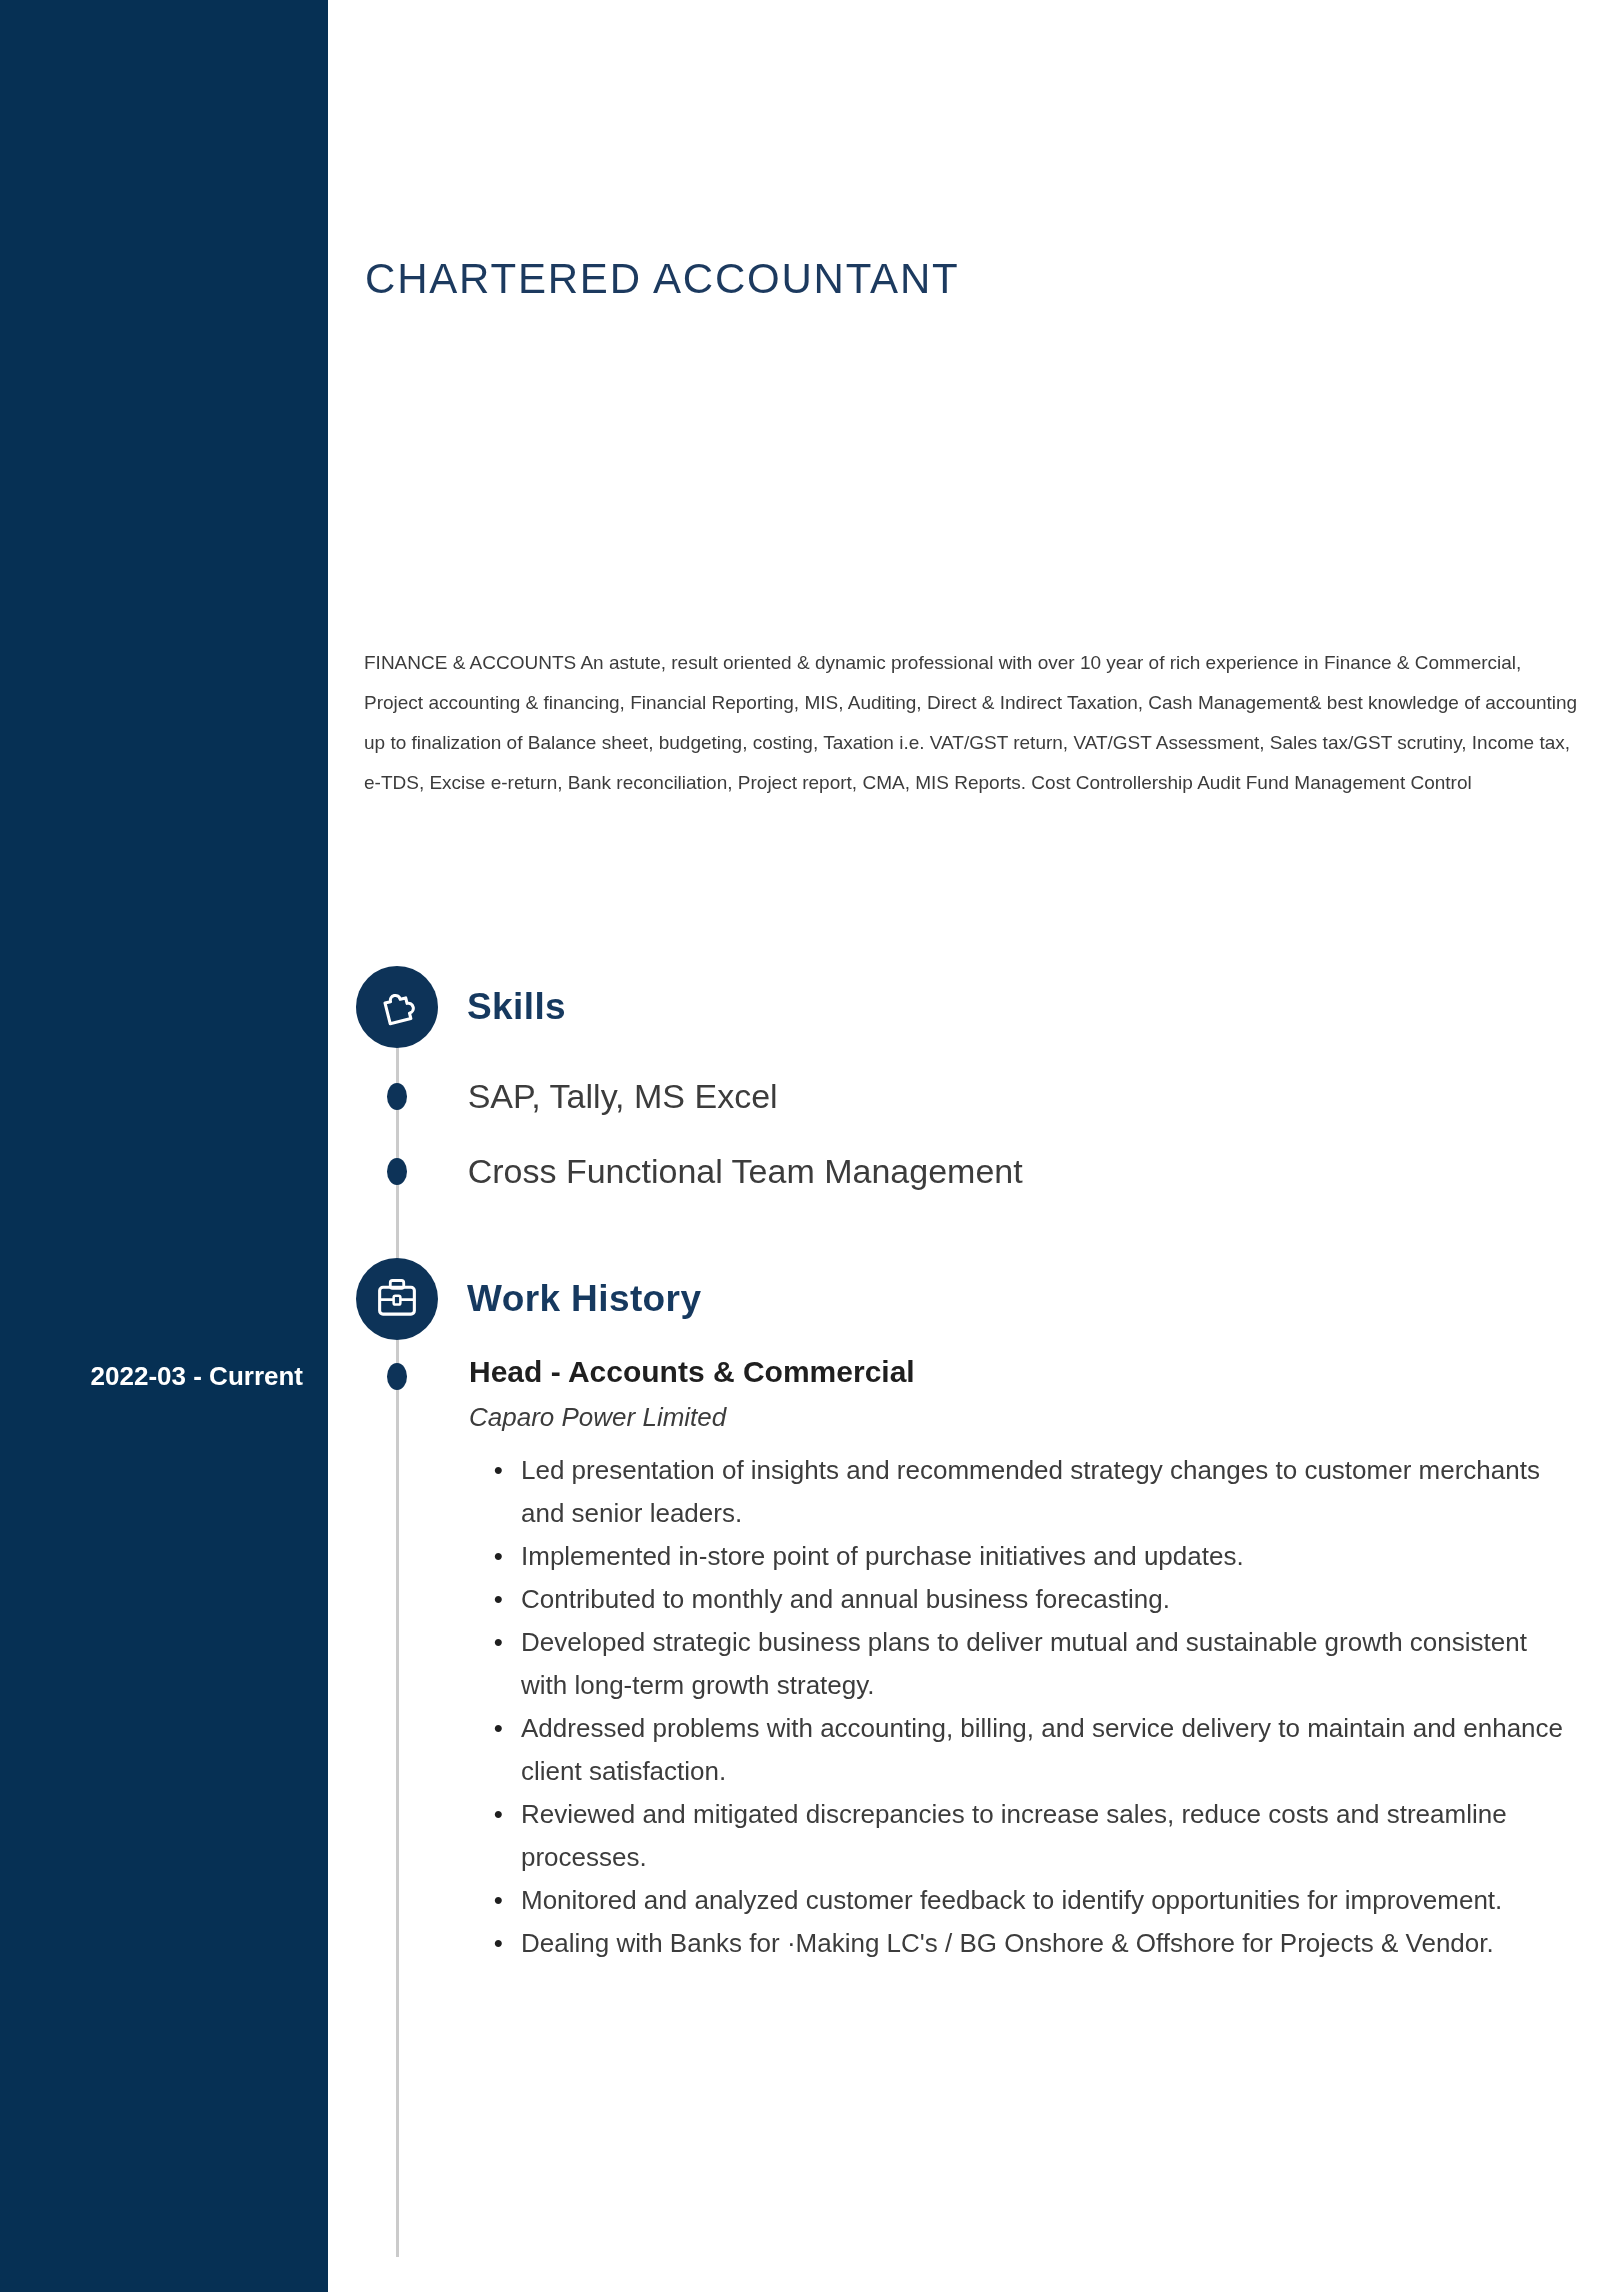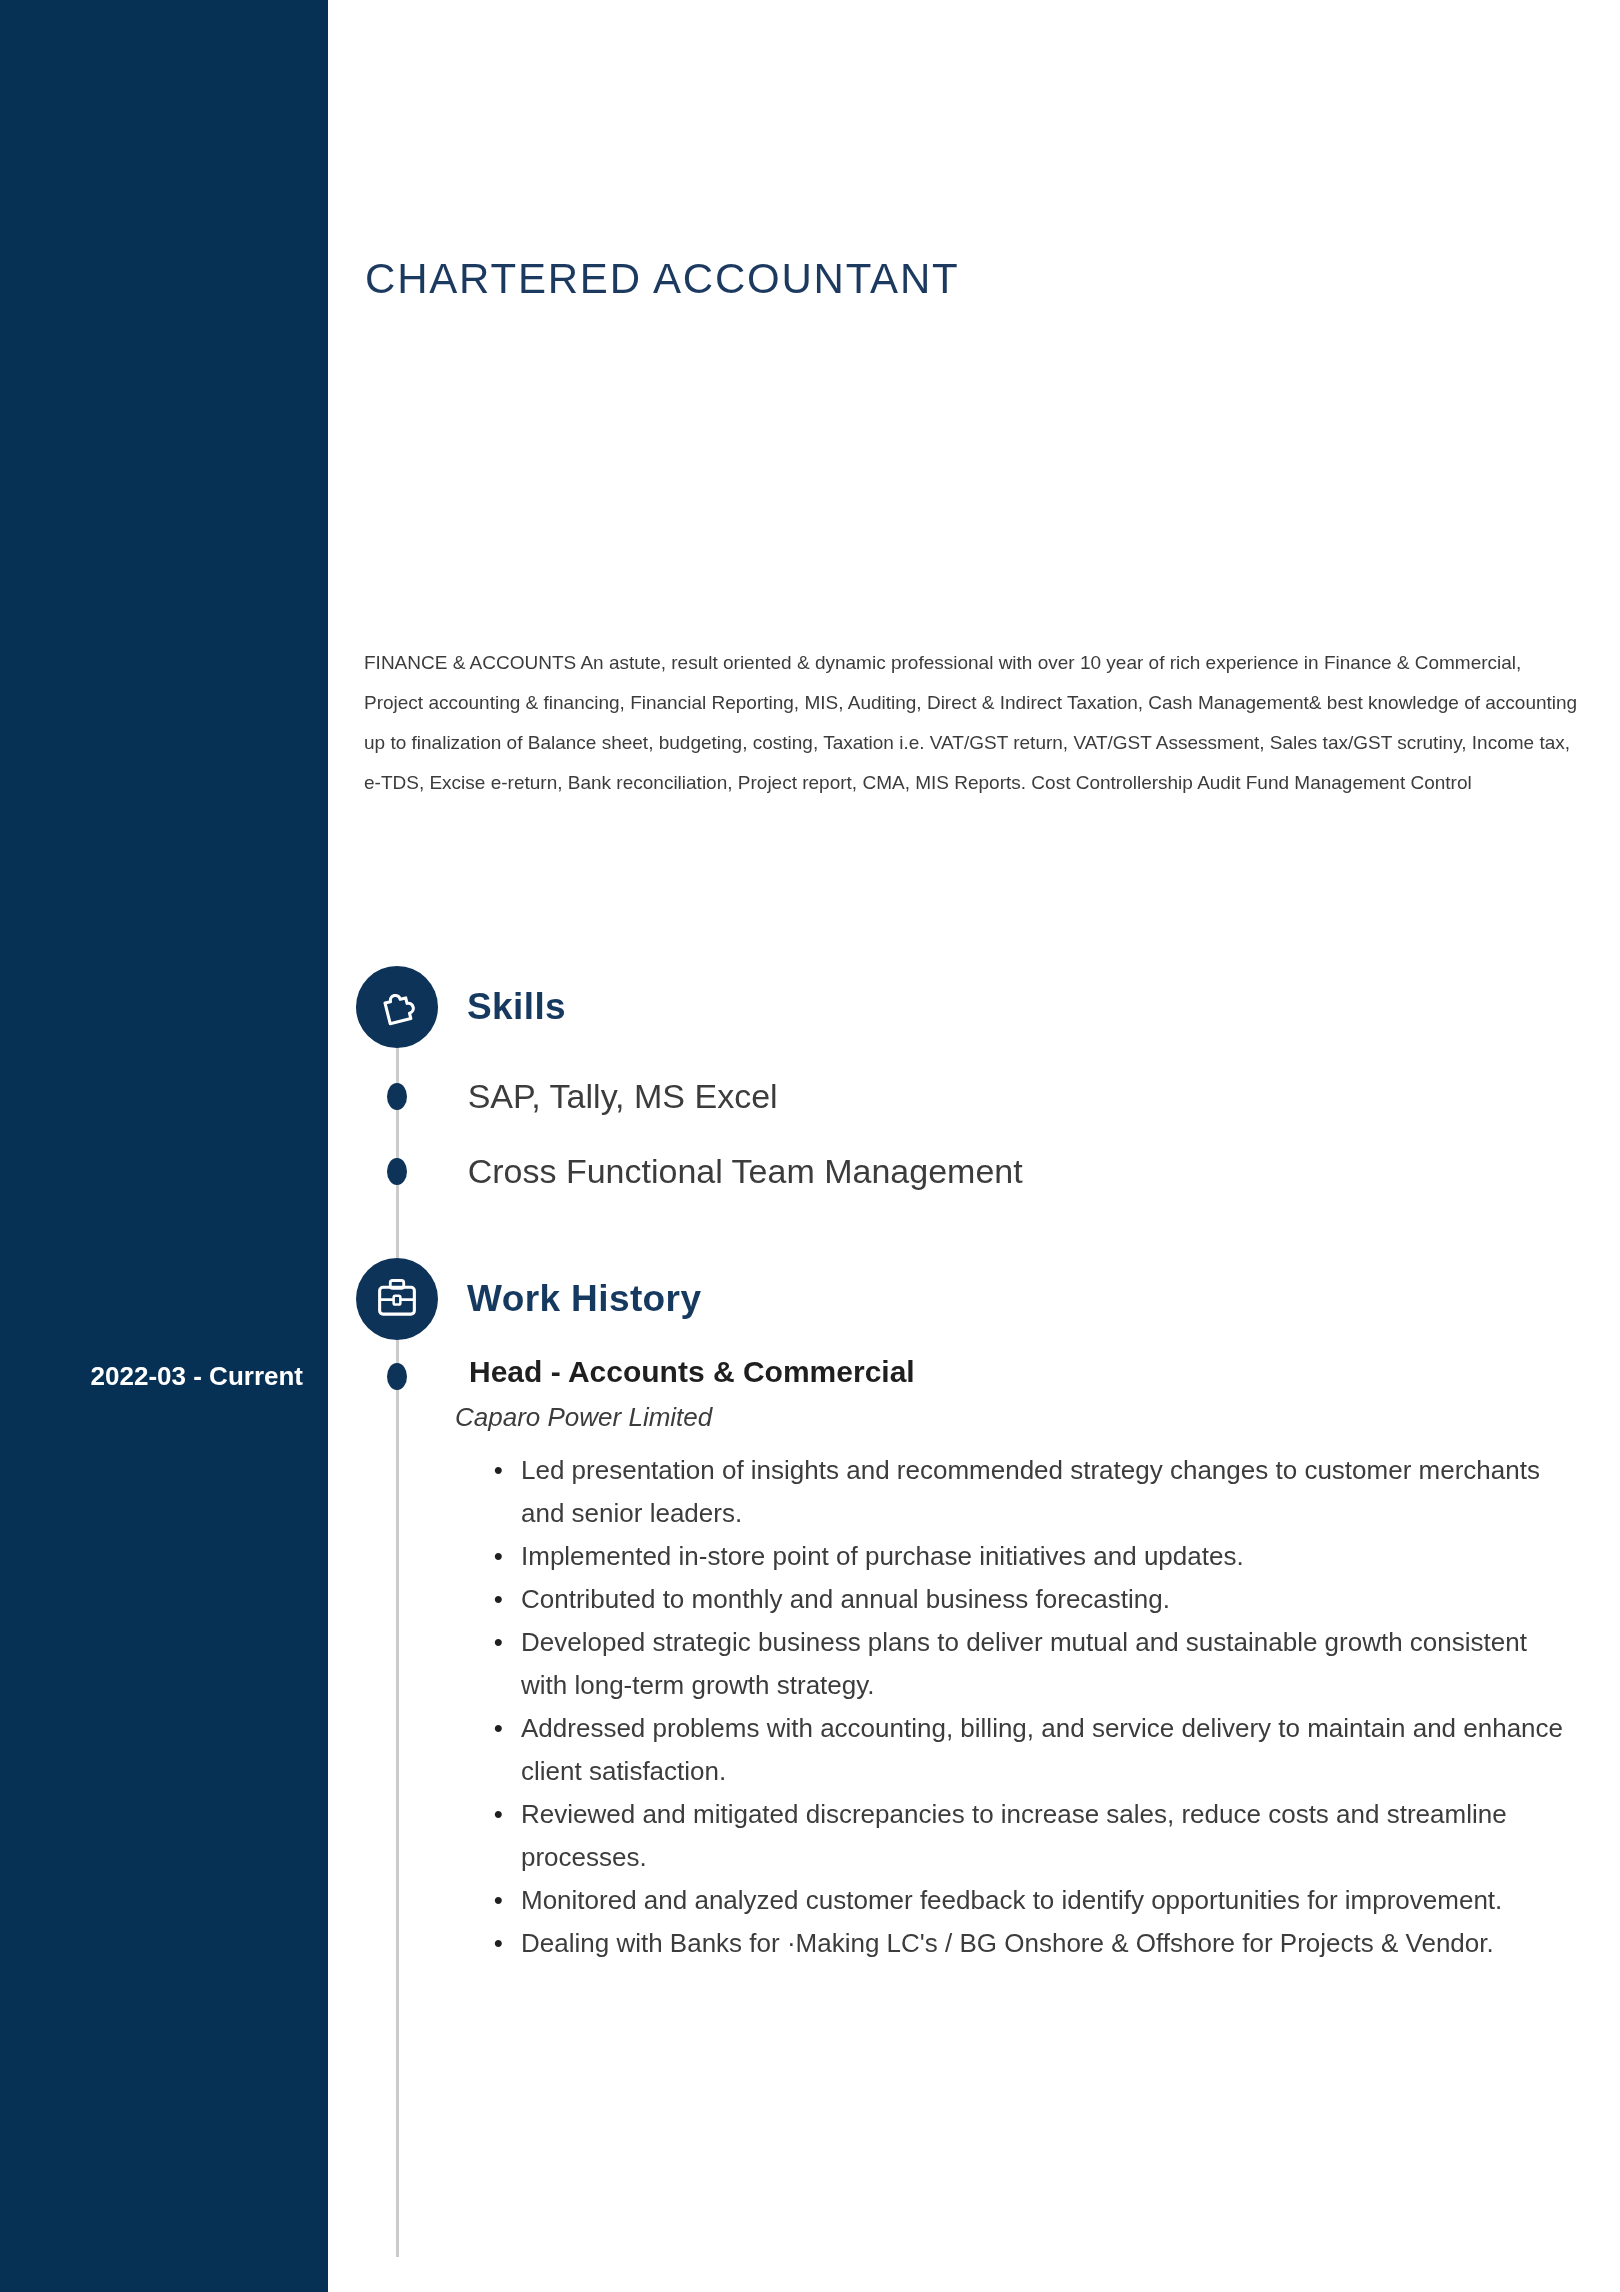--- a/index.html
+++ b/index.html
@@ -126,21 +126,21 @@
   .job-title {
     position: absolute;
     left: 469px; top: 1355px;
     font-size: 30px;
     font-weight: 700;
     color: #1f1f1f;
     white-space: nowrap;
   }
   .job-company {
     position: absolute;
-    left: 455px; top: 1402px;
+    left: 469px; top: 1402px;
     font-size: 26px;
     font-style: italic;
     color: #3c3c3c;
     white-space: nowrap;
   }
   .job-bullets {
     position: absolute;
     left: 492px; top: 1449px;
     width: 1088px;
     list-style: none;

